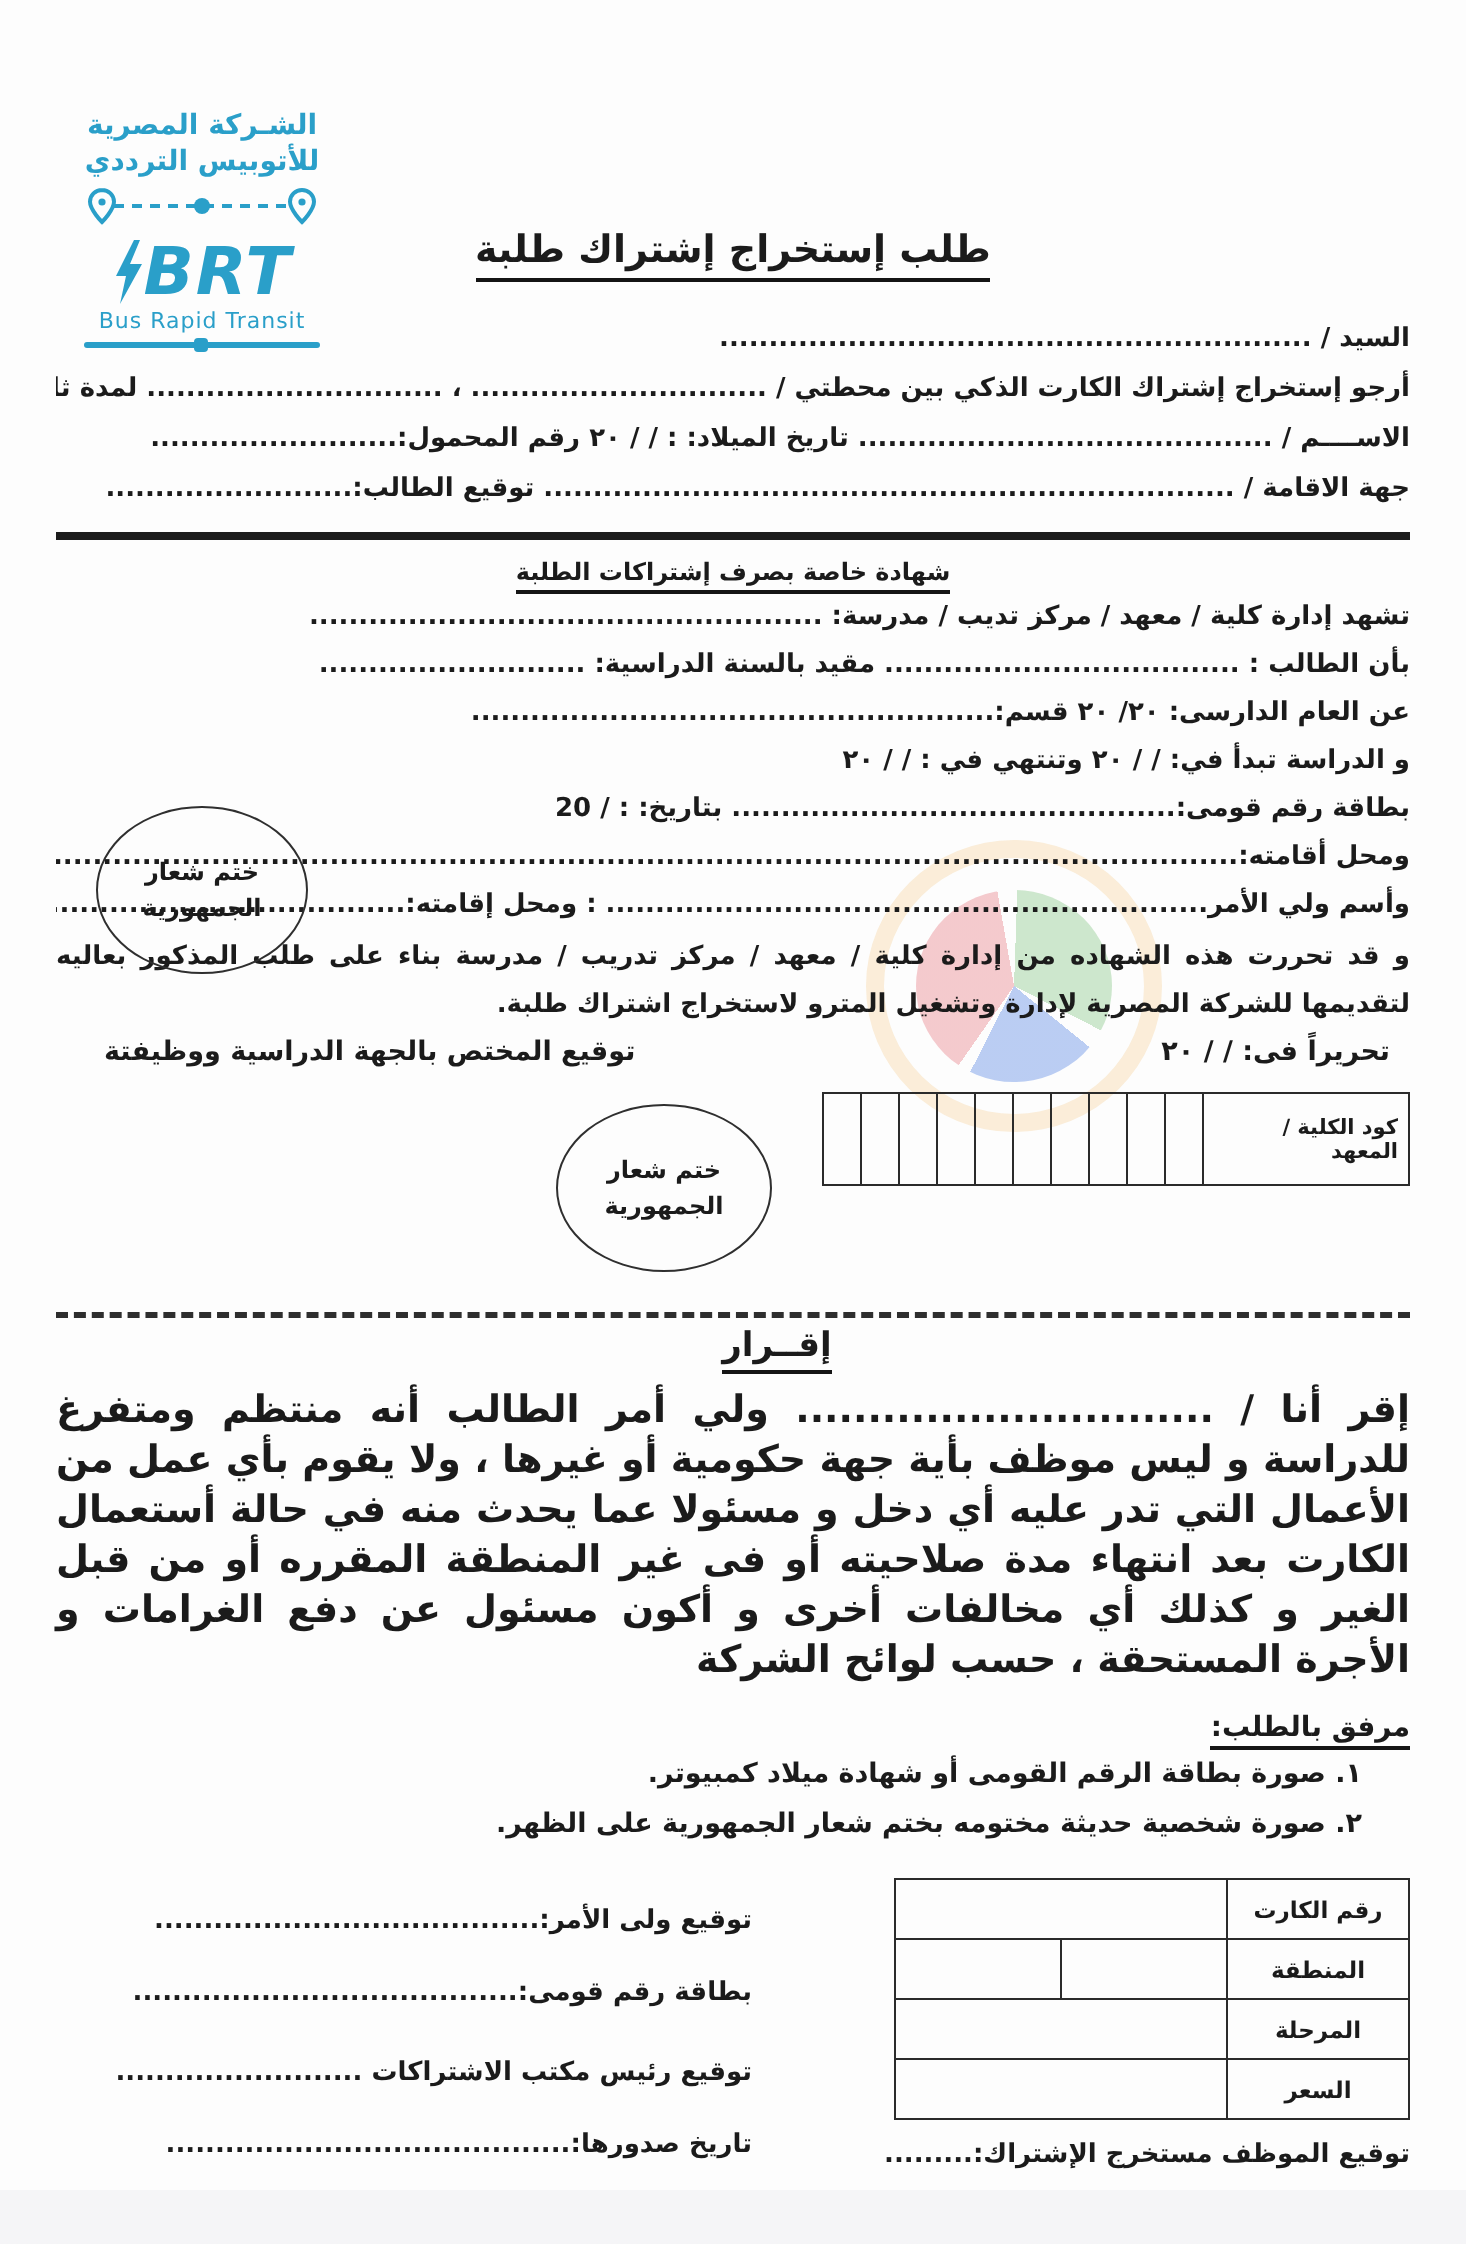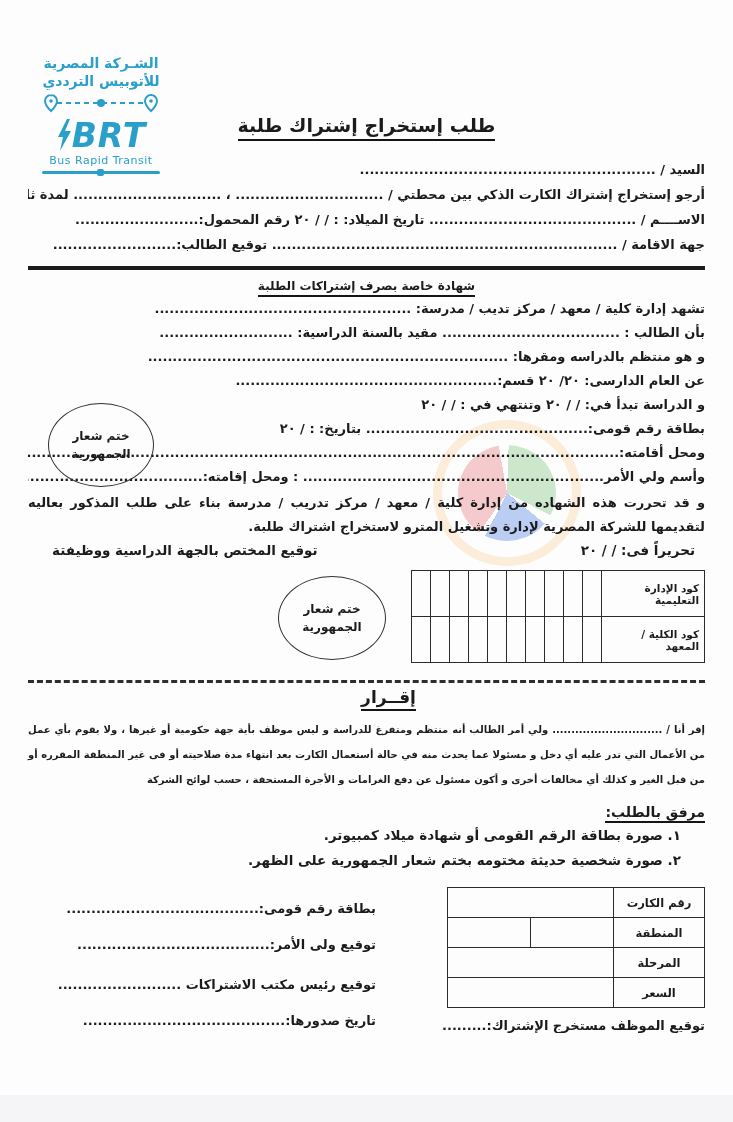--- a/index.html
+++ b/index.html
@@ -8,21 +8,21 @@
     background:#fdfdfd;
     font-family:"DejaVu Sans","Liberation Sans",sans-serif;
     color:#1b1b1b;
   }
   .scan-edge { position:absolute; left:0; right:0; bottom:0; height:27px; background:#f5f5f7; }
 
   
   .logo { position:absolute; left:34px; top:54px; width:134px; text-align:center; }
   .logo-ar { font-size:14px; font-weight:bold; line-height:1.3; color:var(--accent-teal,#2a9fc9); }
   .logo-route { margin:3px auto 0; display:block; }
-  .brt-row { display:flex; align-items:flex-start; justify-content:center; margin-top:0; }
+  .brt-row { display:flex; align-items:flex-end; justify-content:center; margin-top:0; }
   .brt { font-size:33px; font-weight:800; font-style:italic; letter-spacing:1px; color:var(--accent-teal,#2a9fc9); line-height:1; }
   .tagline { font-size:11px; font-weight:normal; letter-spacing:.5px; color:var(--accent-teal,#2a9fc9); margin-top:2px; }
   .logo-bar { height:2.5px; background:var(--accent-teal,#2a9fc9); margin:4px 8px 0; position:relative; border-radius:2px; }
   .logo-bar::after { content:""; position:absolute; left:50%; top:-2.5px; width:7px; height:7px; margin-left:-4px; background:var(--accent-teal,#2a9fc9); border-radius:2px; }
 
   
   .watermark { position:absolute; left:433px; top:420px; width:148px; height:146px;
     border:9px solid var(--wm-ring,rgba(243,195,122,.5)); border-radius:50%;
     pointer-events:none; box-sizing:border-box; opacity:.55; }
   .wm-pie { position:absolute; inset:16px; border-radius:50%;
@@ -58,21 +58,21 @@
   .datesign { display:flex; justify-content:space-between; align-items:baseline;
     font-size:13.5px; font-weight:bold; padding:3px 10px 0 24px; }
 
   .codes { position:relative; height:104px; margin-top:6px; }
   .codes-table { position:absolute; right:0; top:6px; border-collapse:collapse; }
   .codes-table td { border:1.6px solid #2b2b2b; }
   .codes-table .c { width:16px; height:43px; }
   .codes-table .lbl { width:92px; font-size:10.5px; font-weight:bold; text-align:right; padding:0 5px; }
   .stamp2 { position:absolute; left:250px; top:12px; width:108px; height:84px; padding:6px 16px; }
 
-  .decl-body { font-size:10px; font-weight:bold; line-height:25px; text-align:justify; margin:6px 0 0; }
+  .decl-body { font-size:19px; font-weight:bold; line-height:25px; text-align:justify; margin:6px 0 0; }
   .attach { margin-top:10px; }
   .attach-head { display:inline-block; font-size:14px; font-weight:bold; border-bottom:2px solid #151515; padding-bottom:1px; }
   .attach-item { font-size:13.5px; font-weight:bold; line-height:25px; padding-right:24px; }
   .important { margin-top:12px; font-size:14px; font-weight:bold; }
   .imp-label { border-bottom:2px solid #151515; padding-bottom:1px; }
 
   .bottom { display:flex; justify-content:space-between; margin-top:14px; }
   .bottom-right { width:262px; }
   .bottom-table { border-collapse:collapse; width:258px; }
   .bottom-table td { border:1.6px solid #2b2b2b; height:27px; }
@@ -136,53 +136,39 @@
       <div class="center">
         <span class="sec-title">شهادة خاصة بصرف إشتراكات الطلبة</span>
       </div>
 
       <div class="stamp stamp1">
         <span>ختم شعار الجمهورية</span>
       </div>
 
       <div class="line nowrap indent">تشهد إدارة كلية / معهد /  مركز تديب / مدرسة: ....................................................</div>
       <div class="line nowrap indent">بأن الطالب : ....................................    مقيد بالسنة الدراسية: ...........................</div>
-      <div class="line nowrap indent">و هو منتظم بالدراسه ومقرها: .........................................................................</div>
       <div class="line nowrap indent">عن العام الدارسى:       ٢٠/        ٢٠      قسم:.....................................................</div>
       <div class="line nowrap indent">و الدراسة تبدأ في:     /      /      ٢٠ وتنتهي في :    /    /    ٢٠</div>
-      <div class="line nowrap indent">بطاقة رقم قومى:............................................. بتاريخ: :      /     ٢٠</div>
+      <div class="line nowrap indent">بطاقة رقم قومى:............................................. بتاريخ: :      /     20</div>
       <div class="line nowrap">ومحل أقامته:...........................................................................................................................................</div>
       <div class="line nowrap">وأسم ولي الأمر............................................................. : ومحل إقامته:.......................................</div>
 
       <div class="line closing">و قد تحررت هذه الشهاده من إدارة كلية / معهد / مركز تدريب / مدرسة بناء على طلب المذكور بعاليه لتقديمها للشركة المصرية لإدارة وتشغيل المترو لاستخراج اشتراك طلبة.</div>
 
       <div class="datesign">
         <span>تحريراً فى:     /      /      ٢٠</span>
         <span>توقيع المختص بالجهة الدراسية ووظيفتة</span>
       </div>
 
       <div class="codes">
         <div class="stamp stamp2">
           <span>ختم شعار الجمهورية</span>
         </div>
         <table class="codes-table" dir="rtl">
           <tbody>
-              <tr>
-            <td class="lbl">كود الإدارة التعليمية</td>
-            <td class="c"></td>
-                <td class="c"></td>
-                <td class="c"></td>
-                <td class="c"></td>
-                <td class="c"></td>
-                <td class="c"></td>
-                <td class="c"></td>
-                <td class="c"></td>
-                <td class="c"></td>
-                <td class="c"></td>
-          </tr>
           <tr>
             <td class="lbl">كود الكلية / المعهد</td>
             <td class="c"></td>
                 <td class="c"></td>
                 <td class="c"></td>
                 <td class="c"></td>
                 <td class="c"></td>
                 <td class="c"></td>
                 <td class="c"></td>
                 <td class="c"></td>
@@ -230,21 +216,21 @@
           <tr>
             <td class="lbl">السعر</td>
             <td class="val" colspan="2"></td>
           </tr>
         </tbody>
           </table>
         <div class="employee-sign nowrap">توقيع الموظف مستخرج الإشتراك:.........................</div>
       </div>
 
       <div class="sig-lines">
+        <div class="line nowrap">توقيع ولى الأمر:.......................................</div>
         <div class="line nowrap">بطاقة رقم قومى:.......................................</div>
-        <div class="line nowrap">توقيع ولى الأمر:.......................................</div>
         <div class="line nowrap last">توقيع رئيس مكتب الاشتراكات .........................</div>
         <div class="line nowrap">تاريخ صدورها:.........................................</div>
       </div>
     </div>
 
   </div>
 </div>
 
 </body></html>

